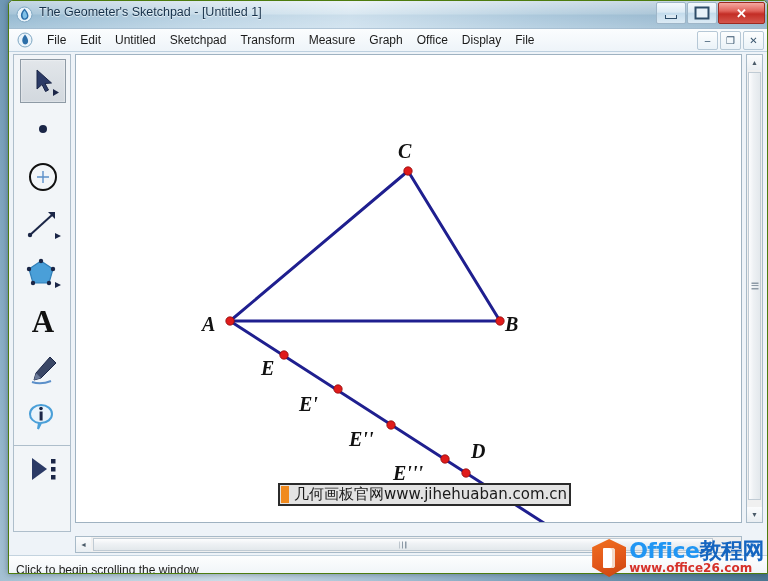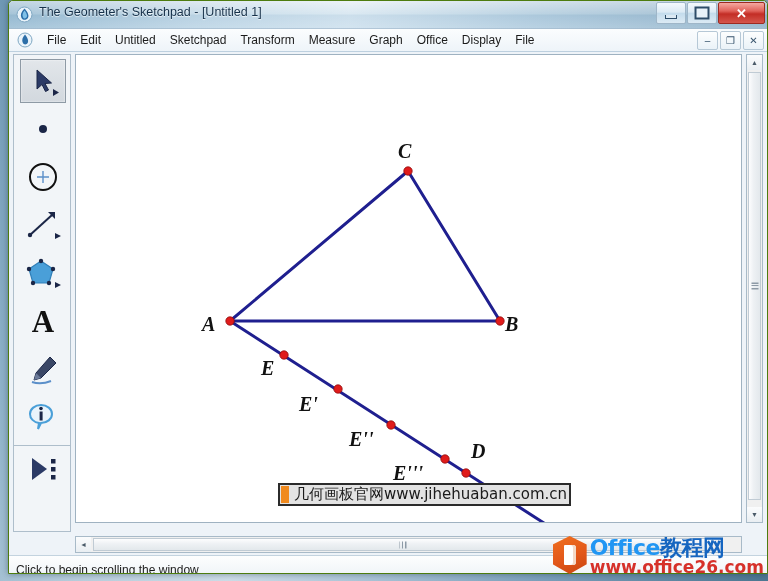--- a/index.html
+++ b/index.html
@@ -304,21 +304,21 @@
   }
   #office-watermark .wm-lines { line-height: 1.05; }
   #office-watermark .wm-line1 {
     font-size: 22px; font-weight: bold;
     font-family: "DejaVu Sans", sans-serif;
     letter-spacing: -0.5px;
   }
   #office-watermark .wm-line1 .en { color: #2196f3; }
   #office-watermark .wm-line1 .cn { color: #1565c0; }
   #office-watermark .wm-line2 {
-    font-size: 17px; color: #d6312a; font-weight: bold;
+    font-size: 12px; color: #d6312a; font-weight: bold;
     font-family: "DejaVu Sans", sans-serif;
   }
 </style>
 </head>
 <body>
 
 <div id="app-window">
 
   <div id="title-bar">
     <span class="app-icon">

